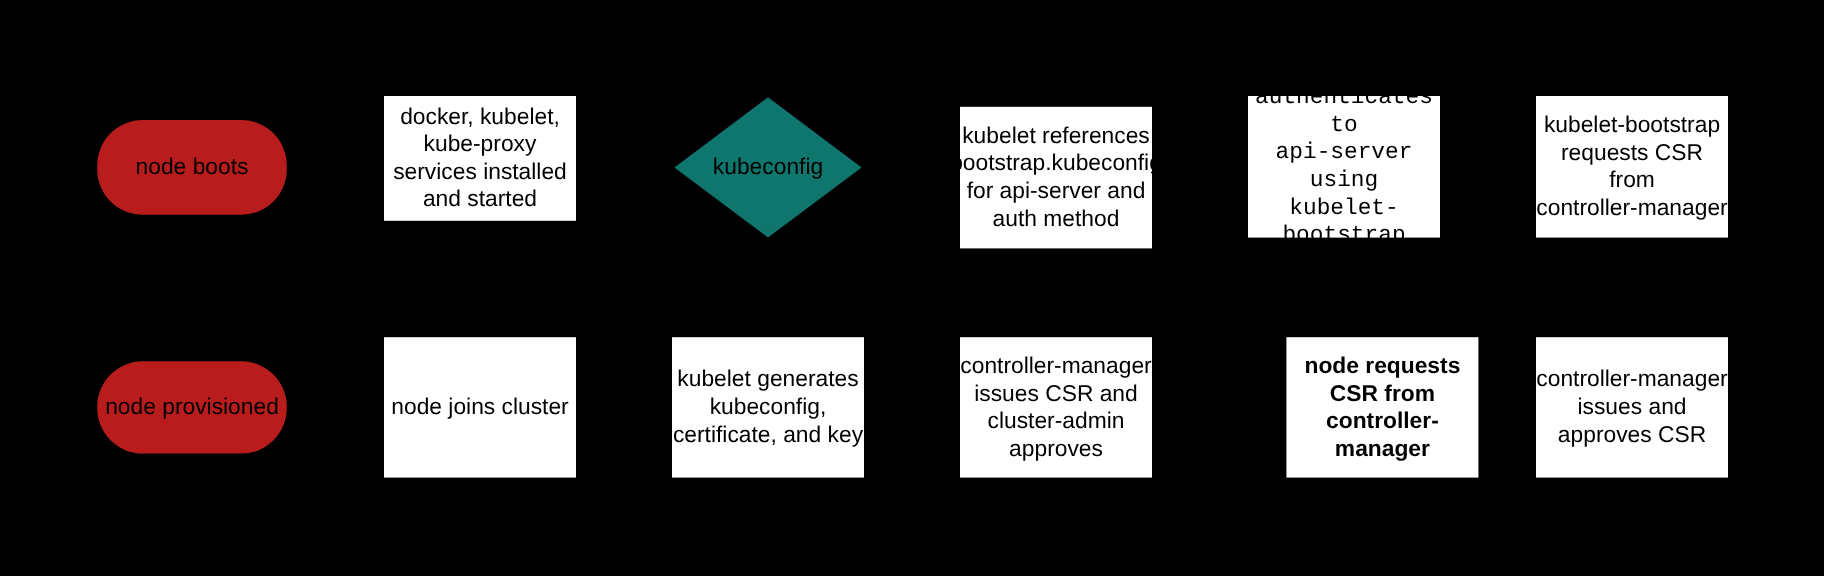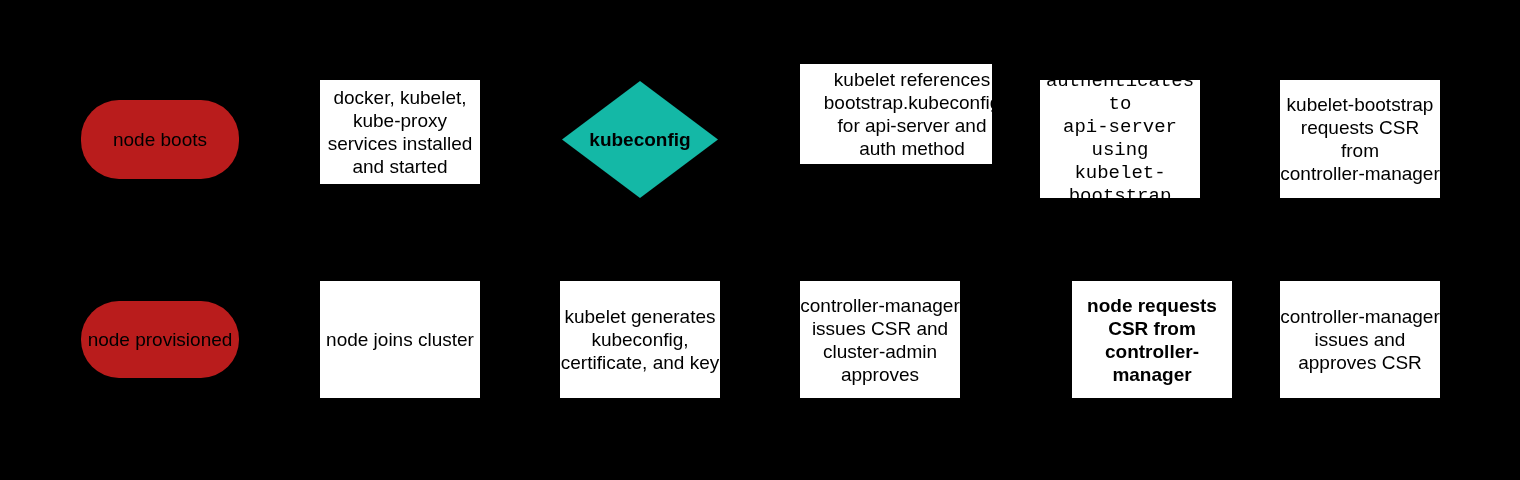--- a/index.html
+++ b/index.html
@@ -30,29 +30,28 @@
     background: #b91c1c;
     border-radius: 38px;
     width: 158px;
     text-align: right;
   }
   .process {
     background: #ffffff;
     width: 160px;
   }
   .decision {
-    background: #14b8a6;
+    background: #0f766e;
     clip-path: polygon(50% 0%, 100% 50%, 50% 100%, 0% 50%);
-    font-weight: bold;
   }
   
   .pos-terminal-top   { left: 81px;   top: 100px; height: 79px;  }
   .pos-proc-t1        { left: 320px;  top: 80px;  height: 104px; }
   .pos-decision       { left: 562px;  top: 81px;  width: 156px; height: 117px; }
-  .pos-proc-t2        { left: 800px;  top: 64px;  height: 100px; padding-left: 32px; }
+  .pos-proc-t2        { left: 800px;  top: 89px;  height: 118px; }
   .pos-proc-t3        { left: 1040px; top: 80px;  height: 118px; font-family: Liberation Mono, monospace; }
   .pos-proc-t4        { left: 1280px; top: 80px;  height: 118px; }
   
   .pos-terminal-bot   { left: 81px;   top: 301px; height: 77px;  }
   .pos-proc-b1        { left: 320px;  top: 281px; height: 117px; }
   .pos-proc-b2        { left: 560px;  top: 281px; height: 117px; }
   .pos-proc-b3        { left: 800px;  top: 281px; height: 117px; }
   .pos-proc-b4        { left: 1072px; top: 281px; height: 117px; font-weight: bold; }
   .pos-proc-b5        { left: 1280px; top: 281px; height: 117px; }
 </style>

